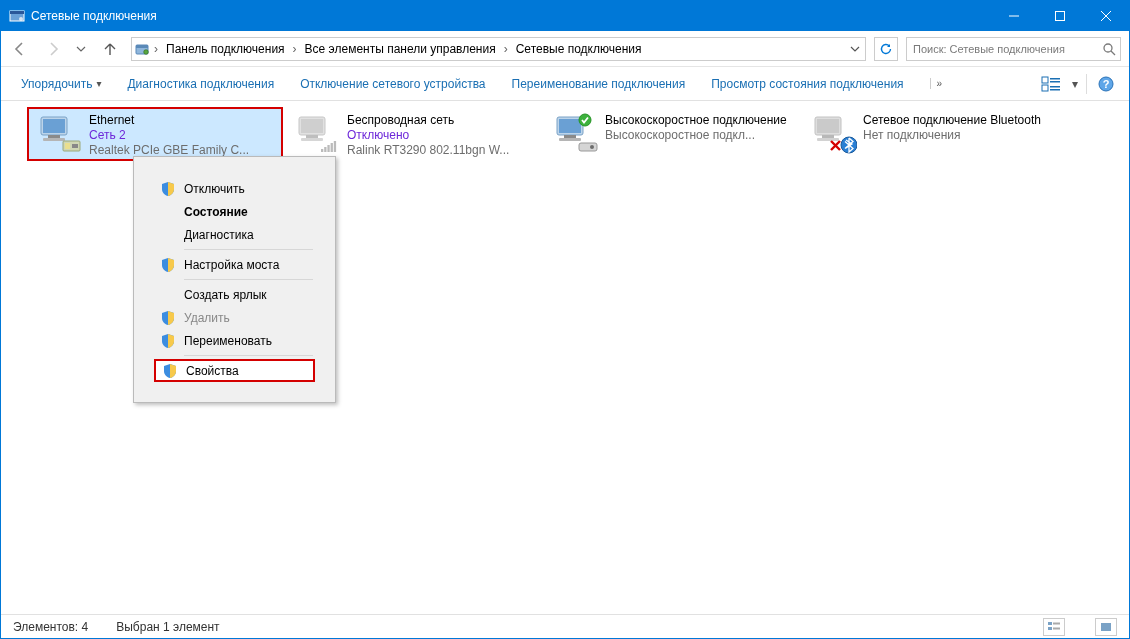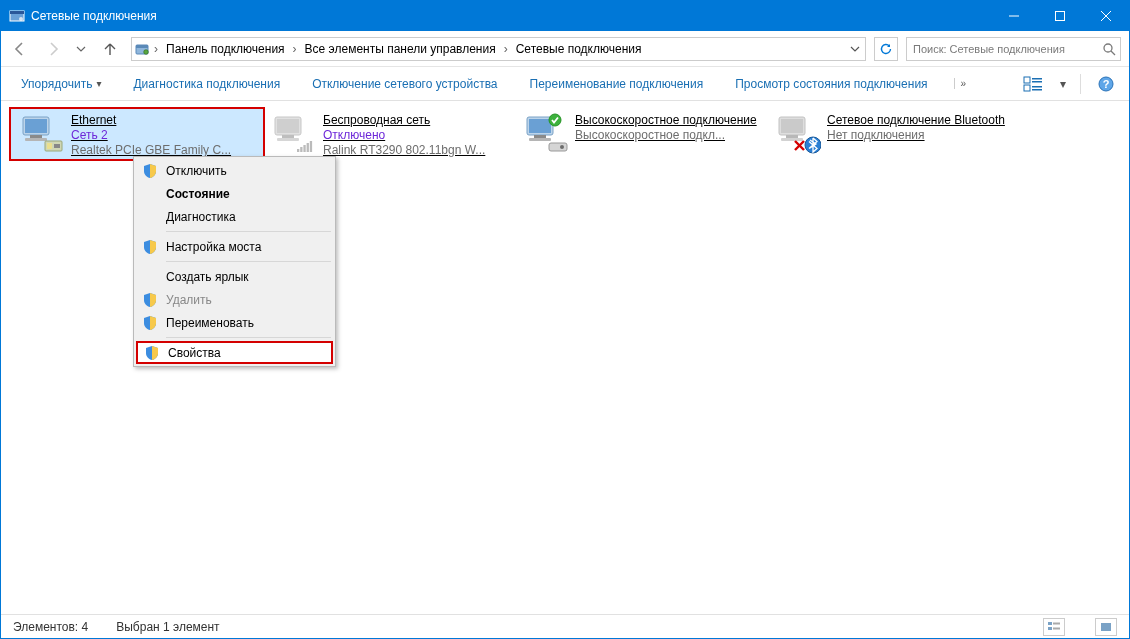--- a/index.html
+++ b/index.html
@@ -23,42 +23,42 @@
   .crumb-sep { color:#666; padding:0 2px;}
   .addr-tail { margin-left:auto; display:flex; align-items:center;}
   .addr-dd { width:18px; height:22px; display:flex; align-items:center; justify-content:center; color:#555; border-left:1px solid transparent;}
   .refresh-btn { width:24px; height:24px; border:1px solid #ccc; display:flex; align-items:center; justify-content:center; color:#0078d7; margin-right:4px;}
   .search-box { width:215px; height:24px; border:1px solid #ccc; display:flex; align-items:center; padding:0 4px; color:#7a7a7a; margin-right:4px; position:relative;}
   .search-box input { border:none; outline:none; width:100%; font-size:11px; color:#000; background:transparent;}
   .search-box input::placeholder { color:#7a7a7a;}
   .search-icn { width:14px; height:14px; color:#7a7a7a; margin-left:4px;}
   
   
-  .cmd-bar { height:34px; border-bottom:1px solid #e1e1e1; background:#fff; display:flex; align-items:center; padding:0 8px; gap:8px;}
+  .cmd-bar { height:34px; border-bottom:1px solid #e1e1e1; background:#fff; display:flex; align-items:center; padding:0 8px; gap:2px;}
   .cmd-item { padding:4px 12px; color:#1a6fb3; display:flex; align-items:center; gap:4px; white-space:nowrap;}
   .cmd-item .chev { color:#555; font-size:10px;}
   .cmd-spacer { flex:1;}
   .cmd-iconbtn { width:30px; height:26px; display:flex; align-items:center; justify-content:center; color:#1a6fb3;}
   .cmd-sep { width:1px; height:20px; background:#ddd; margin:0 2px;}
   
   
   .content { position:relative; height:calc(100% - 30px - 36px - 34px - 24px); background:#fff;}
-  .items { display:flex; flex-wrap:wrap; padding:8px 8px 0 10px; gap:0; align-content:flex-start;text-decoration:underline;}
+  .items { display:flex; flex-wrap:wrap; padding:8px 8px 0 28px; gap:6px; align-content:flex-start;}
   .net-item { width:252px; height:50px; display:flex; padding:4px 6px; gap:6px; align-items:flex-start; position:relative;}
   .net-item.selected { background:#cce8ff; outline:1px solid #99d1ff; outline-offset:-1px;}
   .net-item.highlight-red { outline:2px solid #d40000; outline-offset:0px;}
   .net-icon-wrap { width:48px; height:40px; position:relative; flex-shrink:0;}
   .net-texts { flex:1; min-width:0; overflow:hidden; line-height:15px;}
   .net-line { white-space:nowrap; overflow:hidden; text-overflow:ellipsis;}
   .net-line.l1 { color:#000;}
   .net-line.l2 { color:#6d28d9;}
   .net-line.l3 { color:#6d6d6d;}
   
   
-  .ctx-menu { position:absolute; left:132px; top:55px; width:203px; background:#f0f0f0; border:1px solid #bababa; box-shadow:2px 2px 4px rgba(0,0,0,0.25); padding:2px; z-index:50;}
+  .ctx-menu { position:absolute; left:132px; top:55px; width:203px; background:#f0f0f0; border:1px solid #bababa; box-shadow:2px 2px 4px rgba(0,0,0,0.25); padding:20px; z-index:50;}
   .ctx-row { height:23px; display:flex; align-items:center; padding:0 24px 0 30px; position:relative; color:#000;}
   .ctx-row.bold { font-weight:600;}
   .ctx-row.hl-red { background:#fff; border:2px solid #d40000;}
   .ctx-sep { height:1px; background:#d7d7d7; margin:3px 2px 3px 30px;}
   .ctx-shield { position:absolute; left:6px; width:16px; height:16px;}
   
   
   .status-bar { height:24px; background:#fff; border-top:1px solid #e1e1e1; display:flex; align-items:center; padding:0 12px; gap:28px; color:#333;}
   .status-bar .spacer { flex:1;}
   .view-mini { width:22px; height:18px; border:1px solid #ccc; margin-left:2px; display:flex; align-items:center; justify-content:center;}

